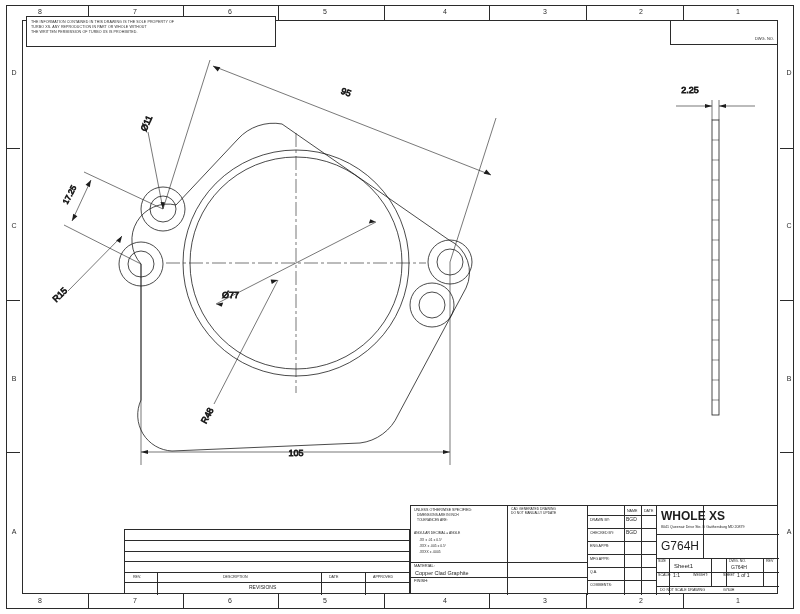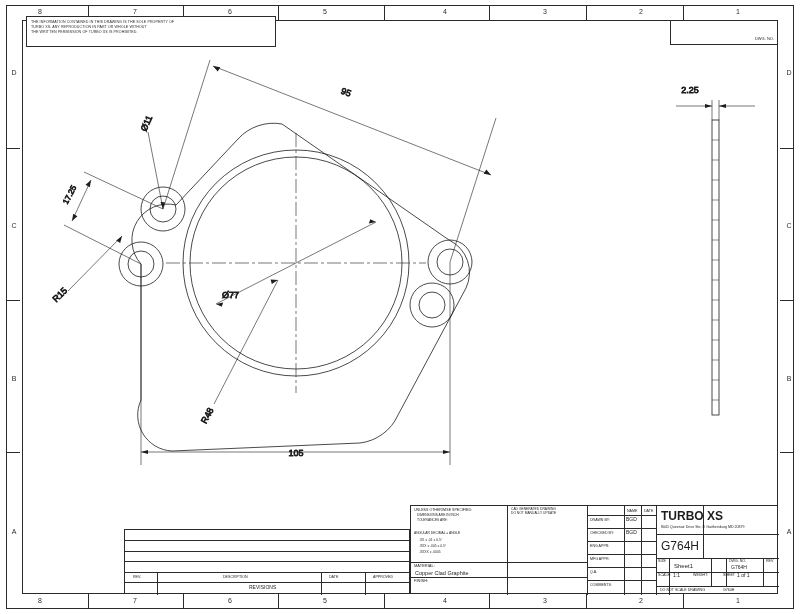--- a/index.html
+++ b/index.html
@@ -385,21 +385,21 @@
     <div class="tb-txt tiny" style="left:179px; top:12px;">DRAWN BY:</div>
     <div class="tb-txt tiny" style="left:179px; top:25px;">CHECKED BY:</div>
     <div class="tb-txt tiny" style="left:179px; top:38px;">ENG APPR:</div>
     <div class="tb-txt tiny" style="left:179px; top:51px;">MFG APPR:</div>
     <div class="tb-txt tiny" style="left:179px; top:64px;">Q.A.</div>
     <div class="tb-txt tiny" style="left:179px; top:77px;">COMMENTS:</div>
 
     <div class="tb-txt t5" style="left:215px; top:11px;">BGD</div>
     <div class="tb-txt t5" style="left:215px; top:24px;">BGD</div>
 
-    <div class="tb-txt t12 bold" style="left:250px; top:4px;">TURBO XS</div>
+    <div class="tb-txt t12 bold" style="left:250px; top:4px;">WHOLE XS</div>
     <div class="tb-txt" style="left:250px; top:19px; font-size:3.6px;">8041 Queenair Drive Ste. D Gaithersburg MD 20879</div>
 
     <div class="tb-txt t12" style="left:250px; top:34px;">G764H</div>
 
     <div class="tb-txt tiny" style="left:247px; top:53px;">SIZE</div>
     <div class="tb-txt tiny" style="left:318px; top:53px;">DWG.  NO.</div>
     <div class="tb-txt tiny" style="left:355px; top:53px;">REV</div>
     <div class="tb-txt t5" style="left:320px; top:59px;">G764H</div>
 
     <div class="tb-txt t6" style="left:263px; top:57px;">Sheet1</div>

